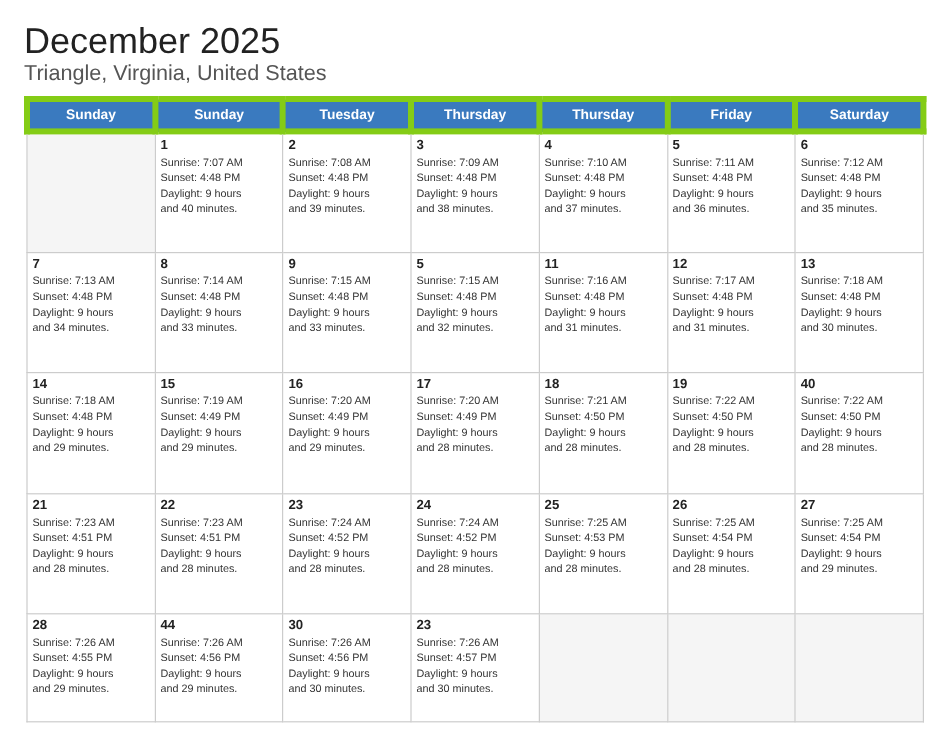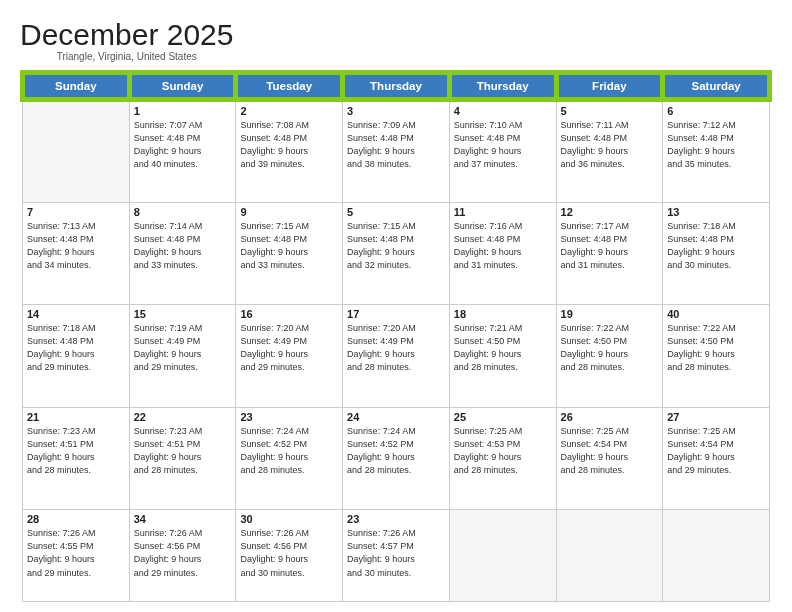--- a/index.html
+++ b/index.html
@@ -41,30 +41,30 @@
     .logo-blue {
       font-size: 15px;
       font-weight: bold;
       color: #3a7abf;
     }
     .logo-icon {
       width: 28px;
       height: 28px;
     }
     .title-area {
-      text-align: center;
+      text-align: left;
     }
     .month-title {
       font-size: 30px;
       font-weight: 300;
       color: #222;
       line-height: 1.1;
     }
     .location {
-      font-size: 10px;
+      font-size: 18px;
       color: #555;
     }
     .calendar {
       flex: 1;
       border: 1px solid #ccc;
       border-collapse: collapse;
       width: 100%;
       table-layout: fixed;
     }
     .calendar th {
@@ -244,21 +244,21 @@
             <span class="day-num">27</span>
             <div class="day-info">Sunrise: 7:25 AM<br>Sunset: 4:54 PM<br>Daylight: 9 hours<br> and 29 minutes.</div>
           </td>
         </tr>
         <tr>
           <td class="last-row">
             <span class="day-num">28</span>
             <div class="day-info">Sunrise: 7:26 AM<br>Sunset: 4:55 PM<br>Daylight: 9 hours<br> and 29 minutes.</div>
           </td>
           <td class="last-row">
-            <span class="day-num">34</span>
+            <span class="day-num">44</span>
             <div class="day-info">Sunrise: 7:26 AM<br>Sunset: 4:56 PM<br>Daylight: 9 hours<br> and 29 minutes.</div>
           </td>
           <td class="last-row">
             <span class="day-num">30</span>
             <div class="day-info">Sunrise: 7:26 AM<br>Sunset: 4:56 PM<br>Daylight: 9 hours<br> and 30 minutes.</div>
           </td>
           <td class="last-row">
             <span class="day-num">23</span>
             <div class="day-info">Sunrise: 7:26 AM<br>Sunset: 4:57 PM<br>Daylight: 9 hours<br> and 30 minutes.</div>
           </td>

